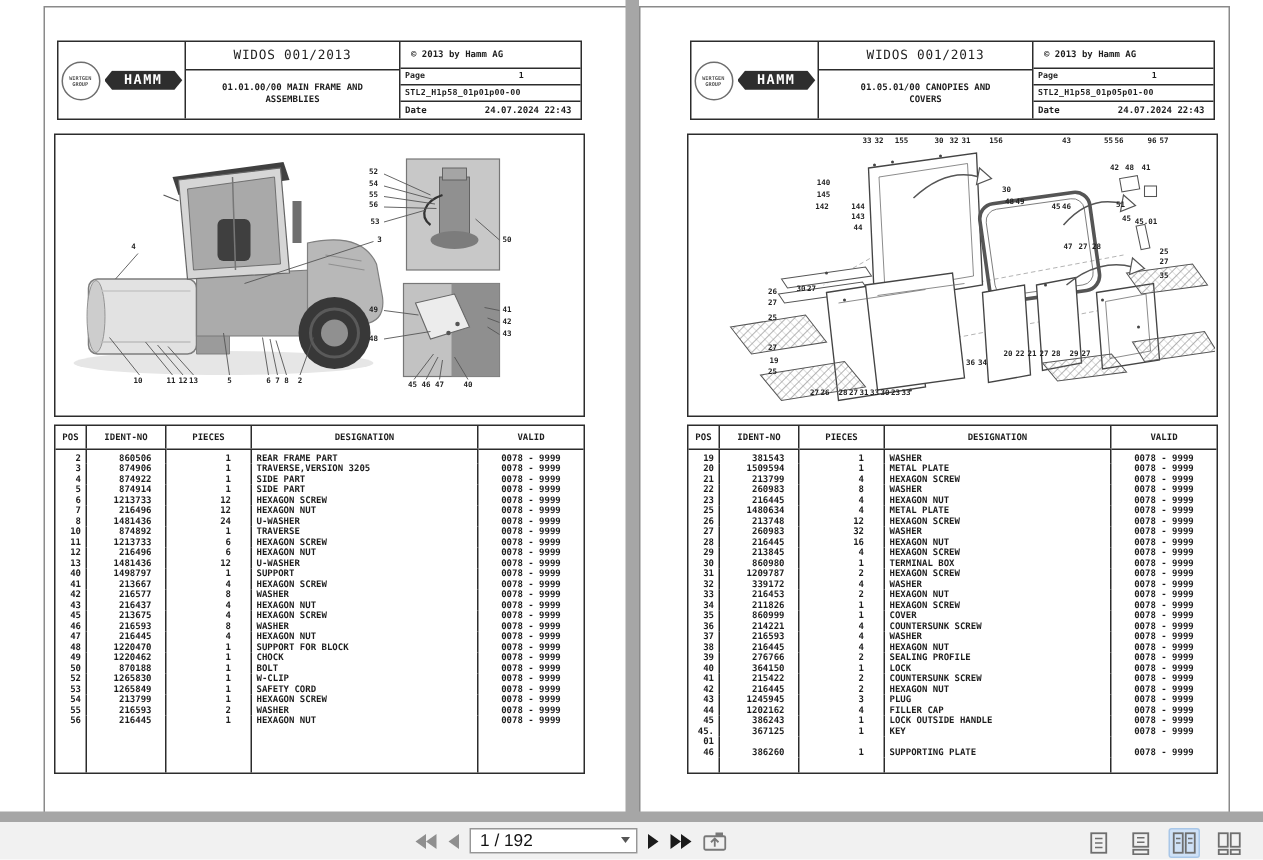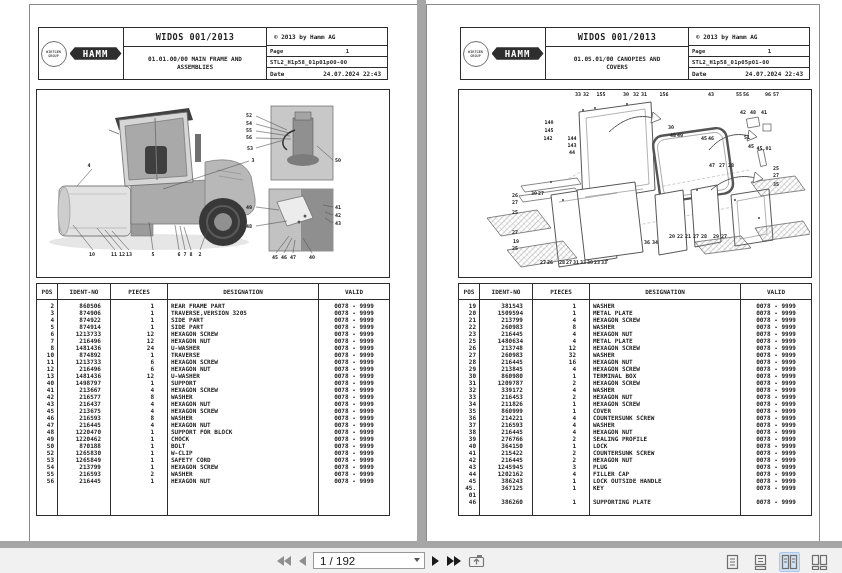--- a/index.html
+++ b/index.html
@@ -18,21 +18,21 @@
   .doc-header{position:absolute;left:2px;top:22px;width:350px;height:53px;border:1.5px solid #2c2c2c;
     display:flex;box-sizing:border-box;}
   .logo-cell{width:84px;border-right:1.5px solid #2c2c2c;display:flex;align-items:center;justify-content:center;gap:3px;}
   .wirtgen-circle{width:24px;height:24px;border:1px solid #6e6e6e;border-radius:50%;display:flex;align-items:center;
     justify-content:center;font-size:3.5px;line-height:4px;color:#555;text-align:center;white-space:pre-line;font-weight:700;}
   .hamm-badge{width:52px;height:15px;background:#2e2e2e;color:#fff;display:flex;align-items:center;justify-content:center;
     font-weight:700;font-size:9px;letter-spacing:1px;
     clip-path:polygon(0 50%,10% 8%,90% 8%,100% 50%,90% 92%,10% 92%);}
   .mid-col{width:142px;display:flex;flex-direction:column;}
   .title-cell{height:18px;border-bottom:1.5px solid #2c2c2c;display:flex;align-items:center;justify-content:center;
-    font-weight:700;font-size:8.5px;letter-spacing:.5px;}
+    font-weight:400;font-size:8.5px;letter-spacing:.5px;}
   .section-cell{flex:1;display:flex;align-items:center;justify-content:center;text-align:center;
     font-weight:700;font-size:6px;line-height:8px;white-space:pre-line;}
   .right-col{flex:1;border-left:1.5px solid #2c2c2c;display:flex;flex-direction:column;}
   .copy-cell{height:18px;border-bottom:1.5px solid #2c2c2c;display:flex;align-items:center;
     padding-left:7px;font-weight:700;font-size:6px;box-sizing:border-box;}
   .page-cell{height:11px;border-bottom:1px solid #2c2c2c;display:flex;align-items:center;
     font-weight:700;font-size:5.5px;box-sizing:border-box;padding-left:3px;}
   .page-cell .lbl{width:38px;}
   .page-cell .val{flex:1;text-align:center;}
   .code-cell{height:11px;border-bottom:1px solid #2c2c2c;display:flex;align-items:center;

